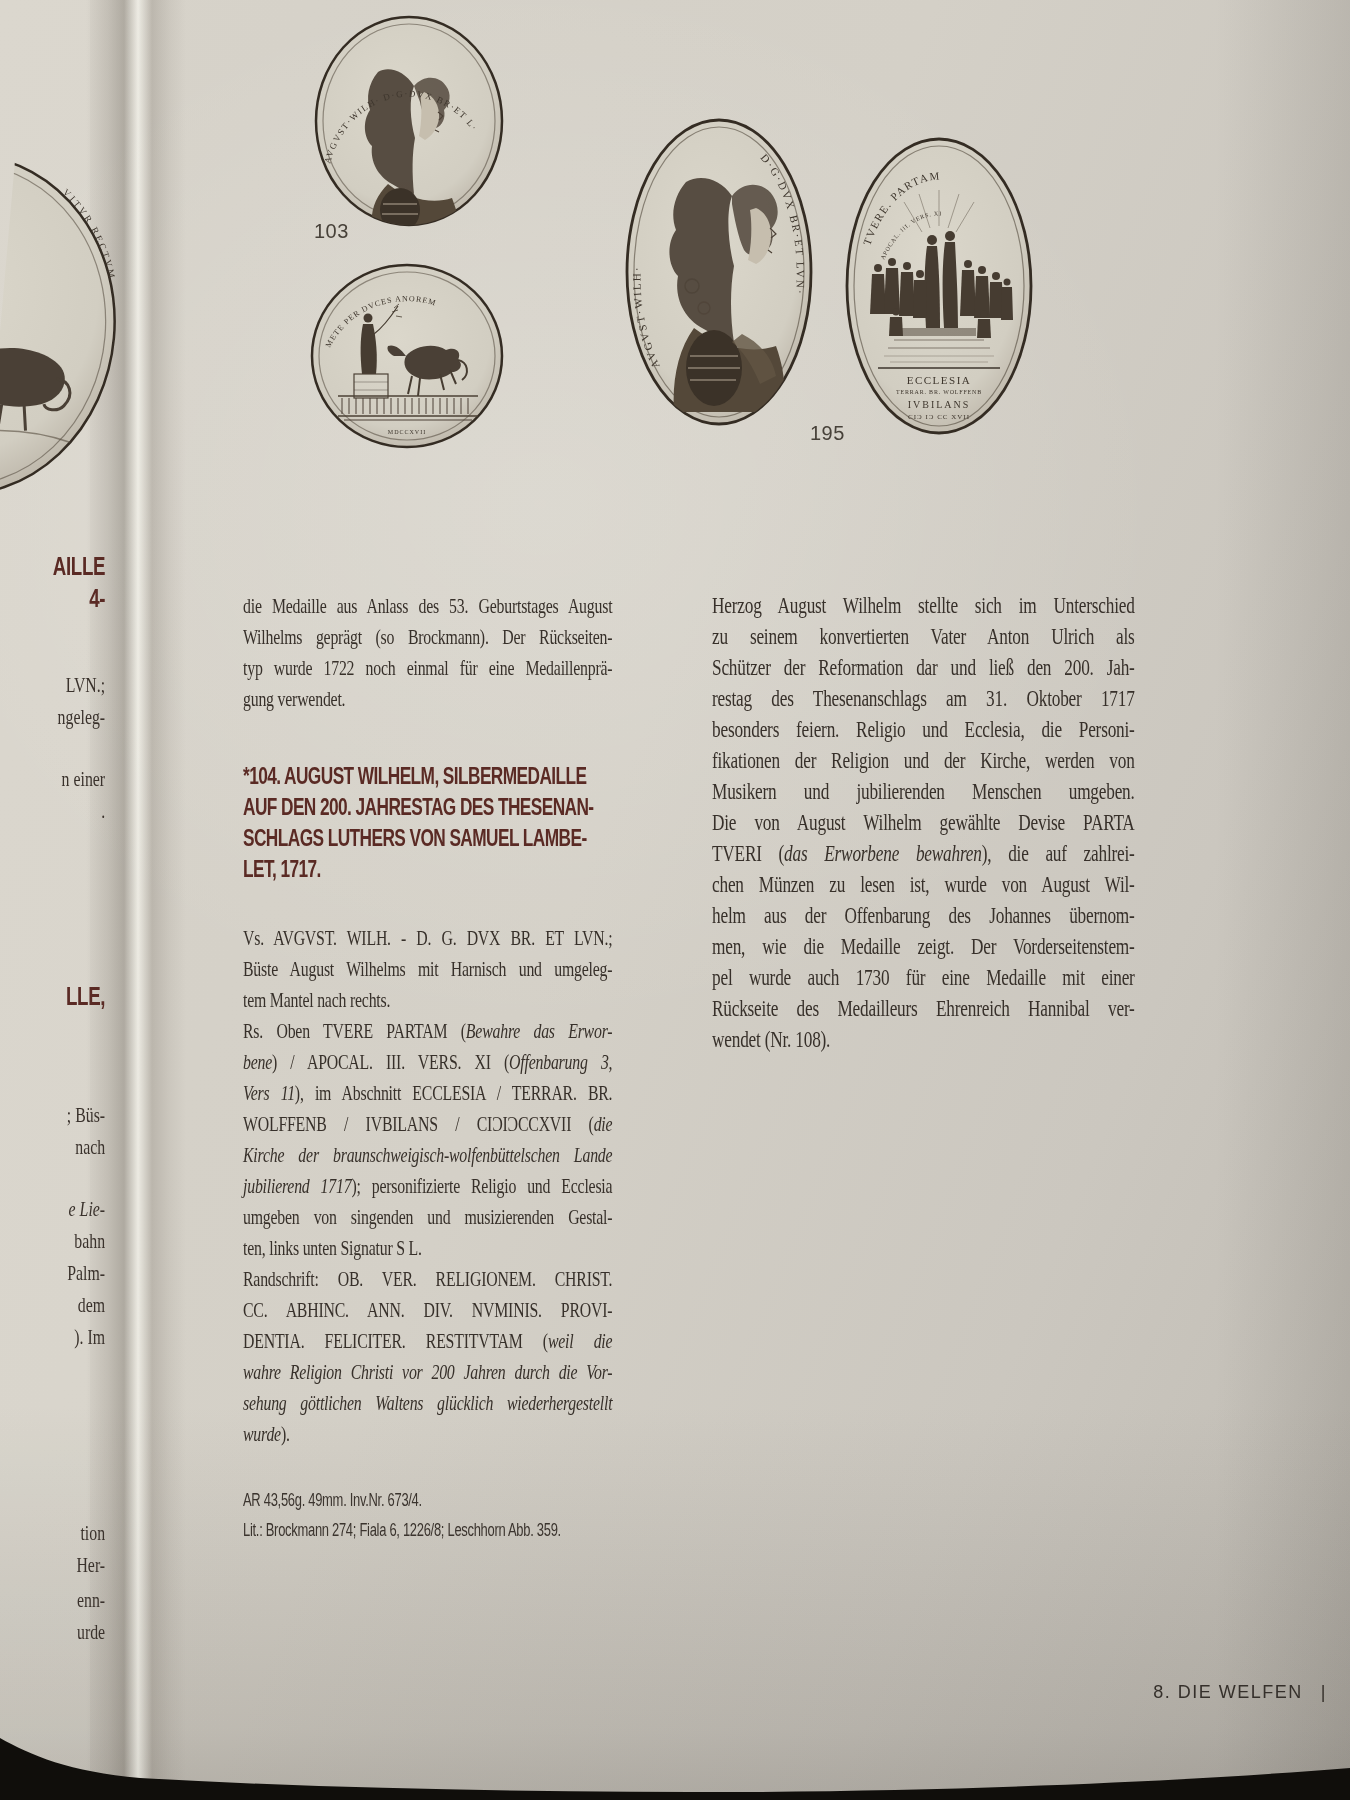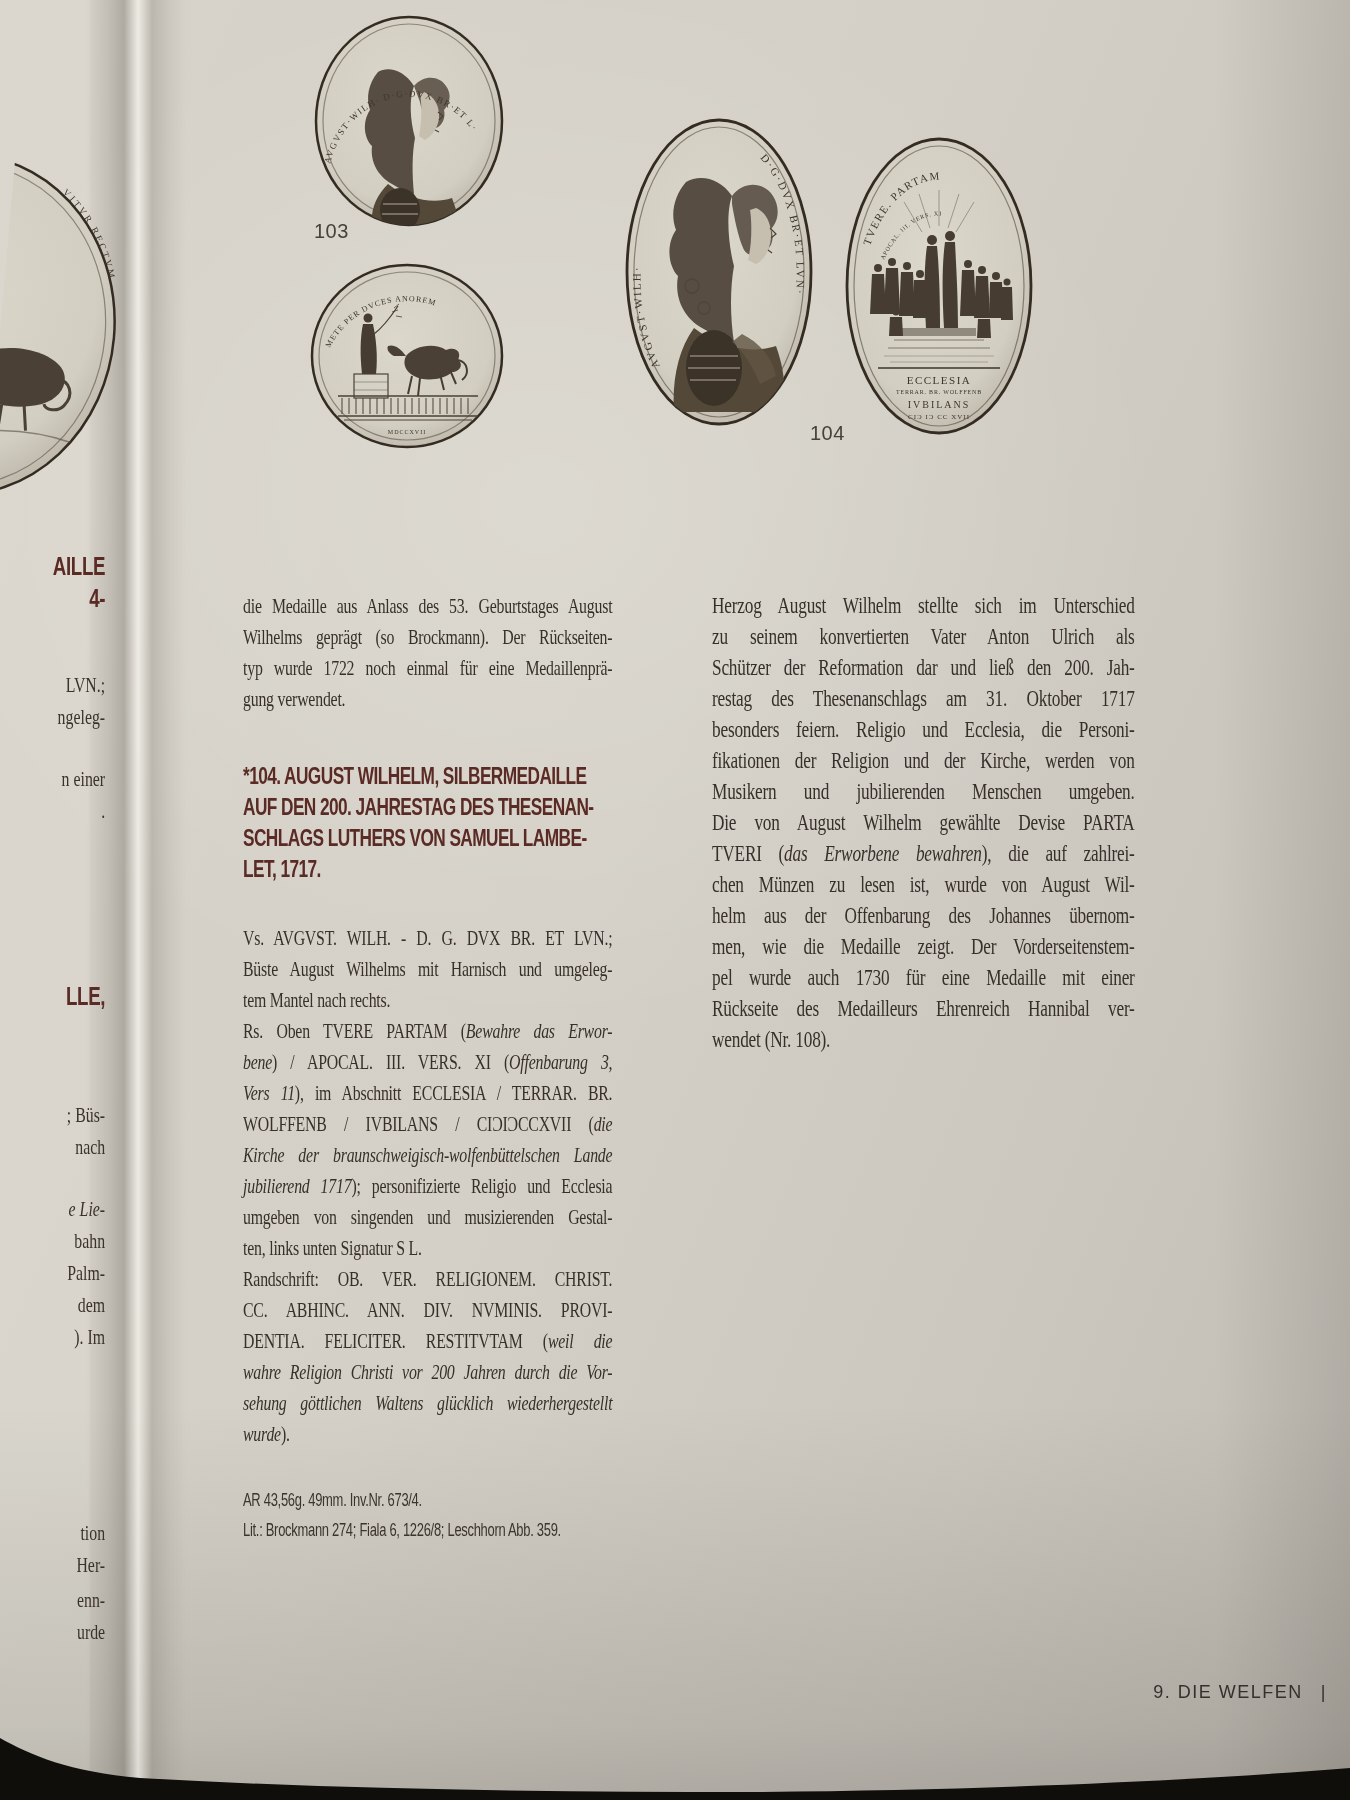--- a/index.html
+++ b/index.html
@@ -266,21 +266,21 @@
       <text class="leg" font-size="11" letter-spacing="1.5">
         <textPath href="#a104T">TVERE. PARTAM</textPath>
       </text>
       <text class="leg" font-size="6" letter-spacing="0.8">
         <textPath href="#a104T2">APOCAL. III. VERS. XI</textPath>
       </text>
     </svg>
   </div>
 
   <div class="medal-label lbl103">103</div>
-  <div class="medal-label lbl104">104</div>
+  <div class="medal-label lbl104">195</div>
 
   <div class="frags" id="frags">
       <div class="frag fh" style="top: 553px;">AILLE</div>
       <div class="frag fh" style="top: 585px;">4-</div>
       <div class="frag" style="top: 672px;">LVN.;</div>
       <div class="frag" style="top: 704px;">ngeleg-</div>
       <div class="frag" style="top: 766px;">n einer</div>
       <div class="frag" style="top: 798px;">.</div>
       <div class="frag fh" style="top: 983px;">LLE,</div>
       <div class="frag" style="top: 1102px;">; Büs-</div>
@@ -337,20 +337,20 @@
       <div class="tl j"><span>TVERI (</span><i>das Erworbene bewahren</i><span>), die auf zahlrei-</span></div>
       <div class="tl j"><span>chen Münzen zu lesen ist, wurde von August Wil-</span></div>
       <div class="tl j"><span>helm aus der Offenbarung des Johannes übernom-</span></div>
       <div class="tl j"><span>men, wie die Medaille zeigt. Der Vorderseitenstem-</span></div>
       <div class="tl j"><span>pel wurde auch 1730 für eine Medaille mit einer</span></div>
       <div class="tl j"><span>Rückseite des Medailleurs Ehrenreich Hannibal ver-</span></div>
       <div class="tl"><span>wendet (Nr. 108).</span></div>
     </div>
 
   <div class="footer">
-    <span>9. DIE WELFEN</span><span class="bar">|</span>
+    <span>8. DIE WELFEN</span><span class="bar">|</span>
   </div>
 
   <svg class="bottom-band" width="1350" height="70" viewBox="0 0 1350 70" preserveAspectRatio="none">
     <path d="M0,8 C30,25 70,42 140,48 C350,60 550,62 750,62 C1000,60 1200,50 1350,38 L1350,70 L0,70 Z" fill="#100e0b"></path>
   </svg>
 
 </div>
 
 </body></html>

